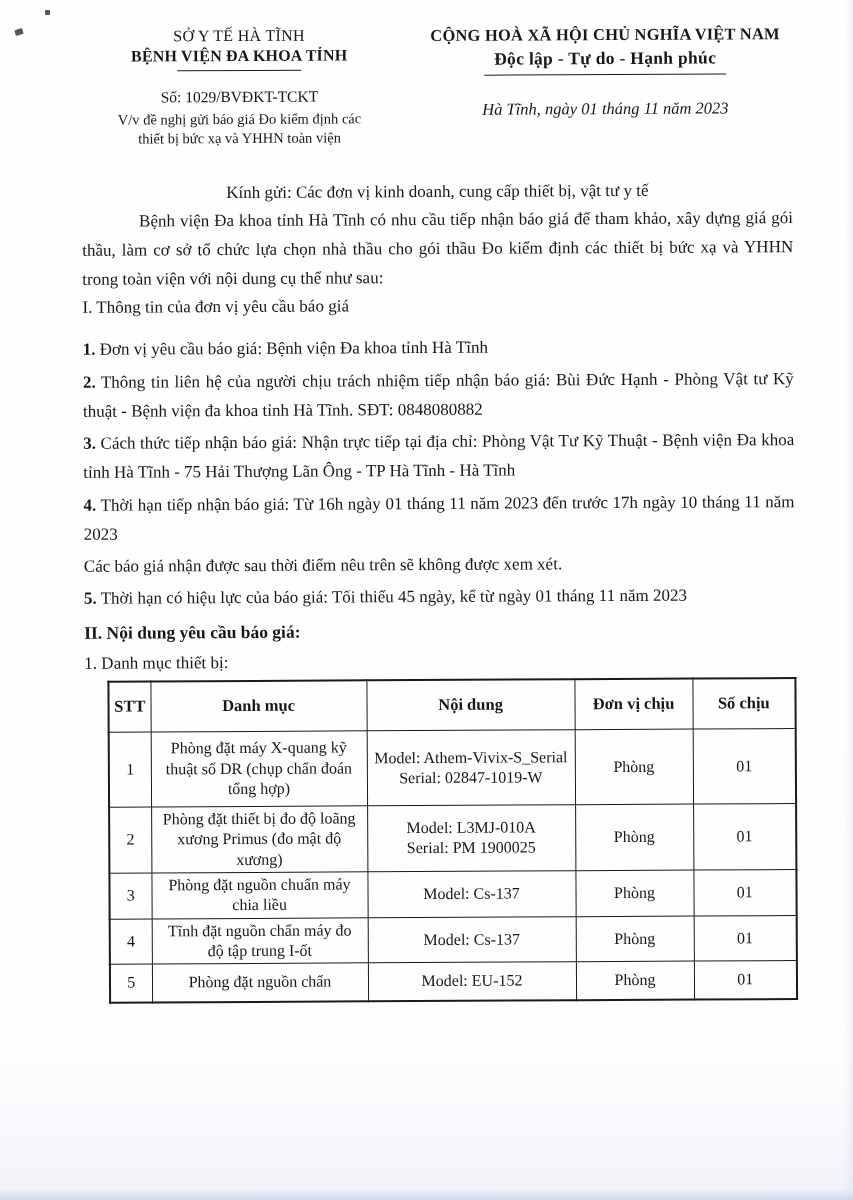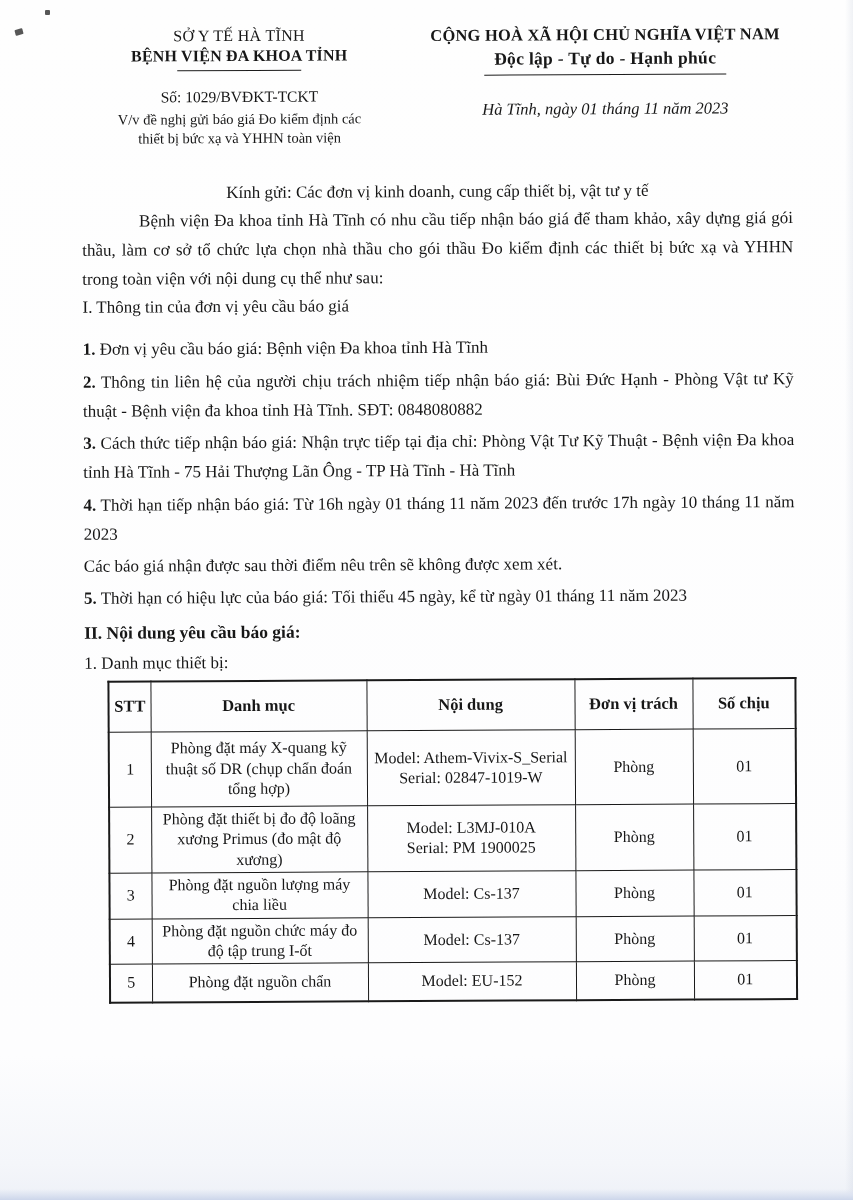--- a/index.html
+++ b/index.html
@@ -159,49 +159,49 @@
           <col style="width:216px">
           <col style="width:208px">
           <col style="width:118px">
           <col style="width:103px">
         </colgroup>
         <tbody>
             <tr class="row-head">
           <th class="th-stt">STT</th>
           <th>Danh mục</th>
           <th>Nội dung</th>
-          <th>Đơn vị trách</th>
+          <th>Đơn vị chịu</th>
           <th>Số chịu</th>
         </tr>
         <tr class="row-1">
           <td class="cell-stt">1</td>
           <td class="cell-danh-muc">Phòng đặt máy X-quang kỹ thuật số DR (chụp chẩn đoán tổng hợp)</td>
           <td class="cell-noi-dung">Model: Athem-Vivix-S_Serial
 Serial: 02847-1019-W</td>
           <td class="cell-don-vi">Phòng</td>
           <td class="cell-so-luong">01</td>
         </tr>
         <tr class="row-2">
           <td class="cell-stt">2</td>
           <td class="cell-danh-muc">Phòng đặt thiết bị đo độ loãng xương Primus (đo mật độ xương)</td>
           <td class="cell-noi-dung">Model: L3MJ-010A
 Serial: PM 1900025</td>
           <td class="cell-don-vi">Phòng</td>
           <td class="cell-so-luong">01</td>
         </tr>
         <tr class="row-3">
           <td class="cell-stt">3</td>
-          <td class="cell-danh-muc">Phòng đặt nguồn lượng máy chia liều</td>
+          <td class="cell-danh-muc">Phòng đặt nguồn chuẩn máy chia liều</td>
           <td class="cell-noi-dung">Model: Cs-137</td>
           <td class="cell-don-vi">Phòng</td>
           <td class="cell-so-luong">01</td>
         </tr>
         <tr class="row-4">
           <td class="cell-stt">4</td>
-          <td class="cell-danh-muc">Phòng đặt nguồn chức máy đo độ tập trung I-ốt</td>
+          <td class="cell-danh-muc">Tĩnh đặt nguồn chẩn máy đo độ tập trung I-ốt</td>
           <td class="cell-noi-dung">Model: Cs-137</td>
           <td class="cell-don-vi">Phòng</td>
           <td class="cell-so-luong">01</td>
         </tr>
         <tr class="row-5">
           <td class="cell-stt">5</td>
           <td class="cell-danh-muc">Phòng đặt nguồn chẩn</td>
           <td class="cell-noi-dung">Model: EU-152</td>
           <td class="cell-don-vi">Phòng</td>
           <td class="cell-so-luong">01</td>

